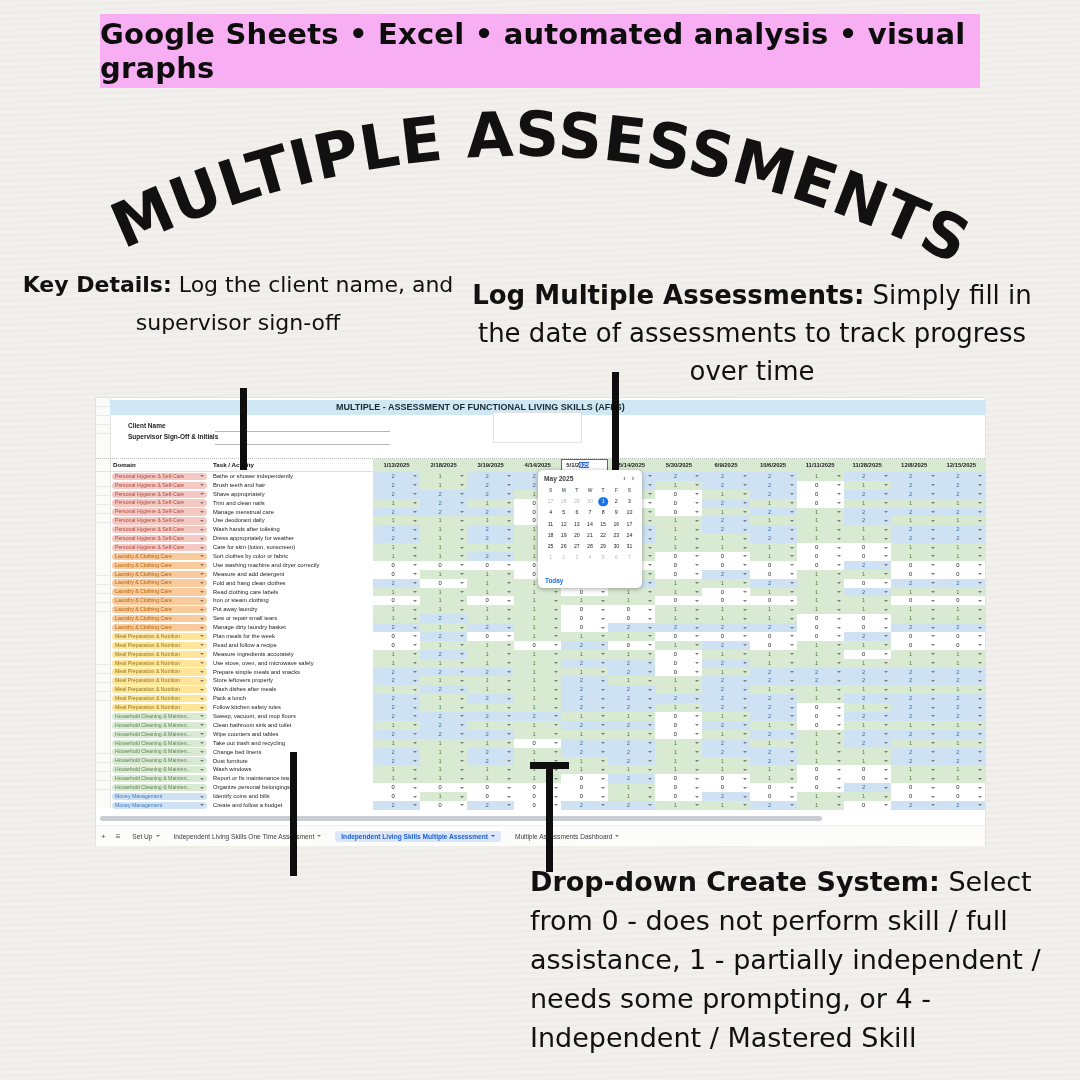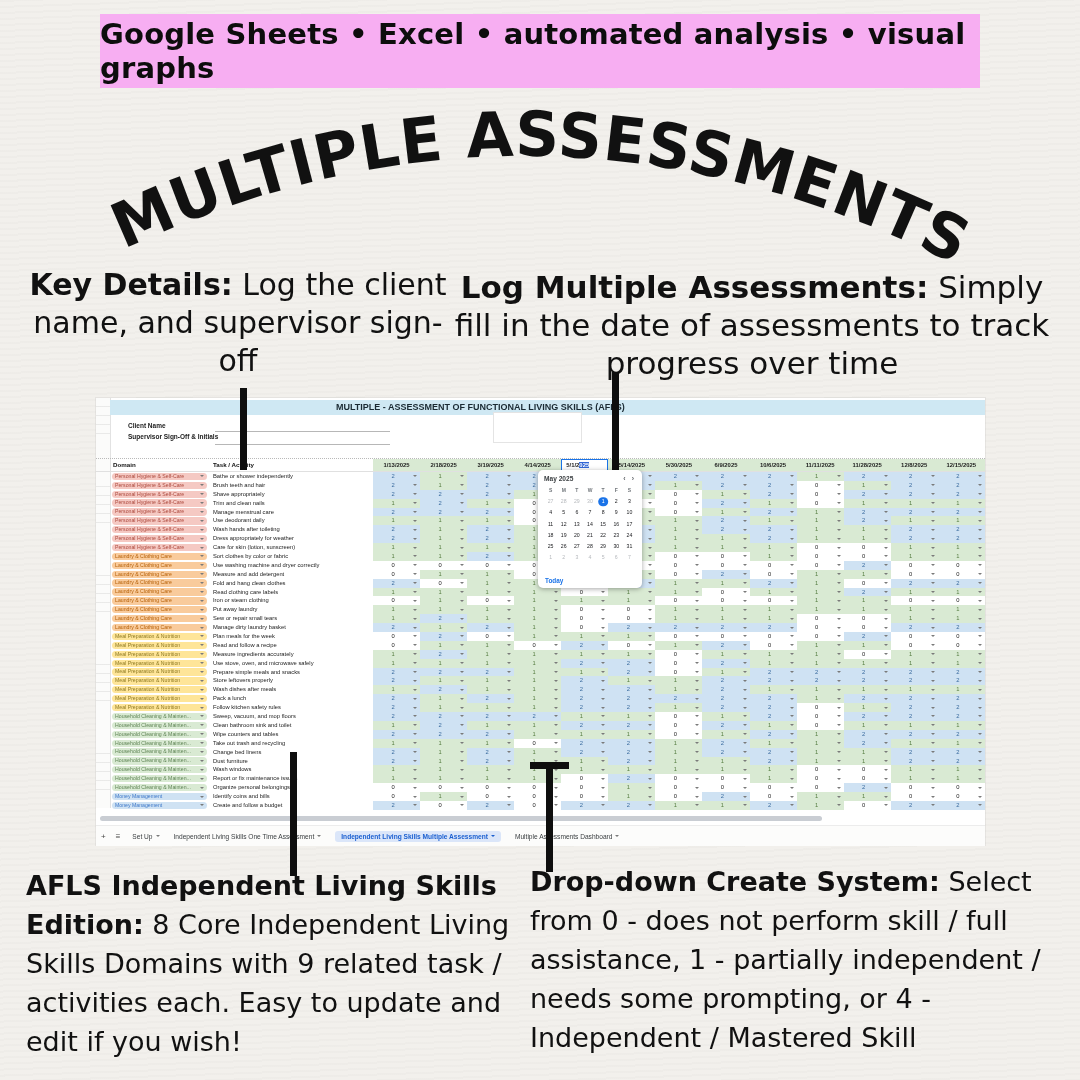--- a/index.html
+++ b/index.html
@@ -11,22 +11,22 @@
   }
   
   .banner{position:absolute;left:100px;top:14px;width:880px;height:74px;
     display:flex;align-items:center;justify-content:center;}
   .banner span{font-family:"DejaVu Sans",sans-serif;font-weight:bold;font-size:29px;color:#0d0d0d;letter-spacing:0.2px;}
   
   .arc-svg{position:absolute;left:0;top:0;width:1080px;height:280px;}
   
   .ann{position:absolute;color:#111;font-family:"DejaVu Sans",sans-serif;}
   .ann b{font-weight:bold;}
-  .ann-key{left:22px;top:266px;width:432px;text-align:center;font-size:30px;line-height:38px;}
-  .ann-log{left:452px;top:268px;width:600px;text-align:center;font-size:31px;line-height:38px;}
+  .ann-key{left:22px;top:266px;width:432px;text-align:center;font-size:22px;line-height:38px;}
+  .ann-log{left:452px;top:276px;width:600px;text-align:center;font-size:26px;line-height:38px;}
   .ann-afls{left:26px;top:866px;width:492px;text-align:left;font-size:27px;line-height:39px;}
   .ann-drop{left:530px;top:862px;width:528px;text-align:left;font-size:27px;line-height:39px;}
   
   .pline{position:absolute;background:#0e0e0e;}
   
   .sheet{position:absolute;left:96px;top:398px;width:889px;height:447px;background:#ffffff;
     font-family:"Liberation Sans",sans-serif;box-shadow:0 0 0 1px rgba(0,0,0,0.05);}
   .rowstrip{position:absolute;left:0;top:0;width:14px;height:410px;background:#fbfbfa;
     border-right:1px solid #e2e2e2;
     background-image:repeating-linear-gradient(to bottom,transparent 0 8.4px,rgba(0,0,0,0.07) 8.4px 8.9px);}
@@ -95,21 +95,20 @@
     <defs>
         <path id="arcPath" d="M 118 252 Q 540 52 962 268" fill="none"></path>
       </defs>
     <text font-family="DejaVu Sans, sans-serif" font-weight="bold" font-size="62" fill="#111" letter-spacing="1" textLength="865" lengthAdjust="spacingAndGlyphs">
       <textPath href="#arcPath" startOffset="50%" text-anchor="middle">MULTIPLE ASSESSMENTS</textPath>
     </text>
   </svg>
 
   <div class="ann ann-key"><b>Key Details:</b><span> Log the client name, and supervisor sign-off</span></div>
   <div class="ann ann-log"><b>Log Multiple Assessments:</b><span> Simply fill in the date of assessments to track progress over time</span></div>
-  <div class="ann ann-afls"><b>AFLS Independent Living Skills Edition:</b><span> 8 Core Independent Living Skills Domains with 9 related task / activities each. Easy to update and edit if you wish!</span></div>
   <div class="ann ann-drop"><b>Drop-down Create System:</b><span> Select from 0 - does not perform skill / full assistance, 1 - partially independent / needs some prompting, or 4 - Independent / Mastered Skill</span></div>
 
   <div class="sheet">
     <div class="rowstrip"></div>
     <div class="titleband">
       <span>MULTIPLE - ASSESSMENT OF FUNCTIONAL LIVING SKILLS (AFLS)</span>
     </div>
     <div class="clientlbl" style="top:24px;">Client Name</div>
     <div class="clientlbl" style="top:35px;">Supervisor Sign-Off &amp; Initials</div>
     <div class="fline" style="top:33px;"></div>

